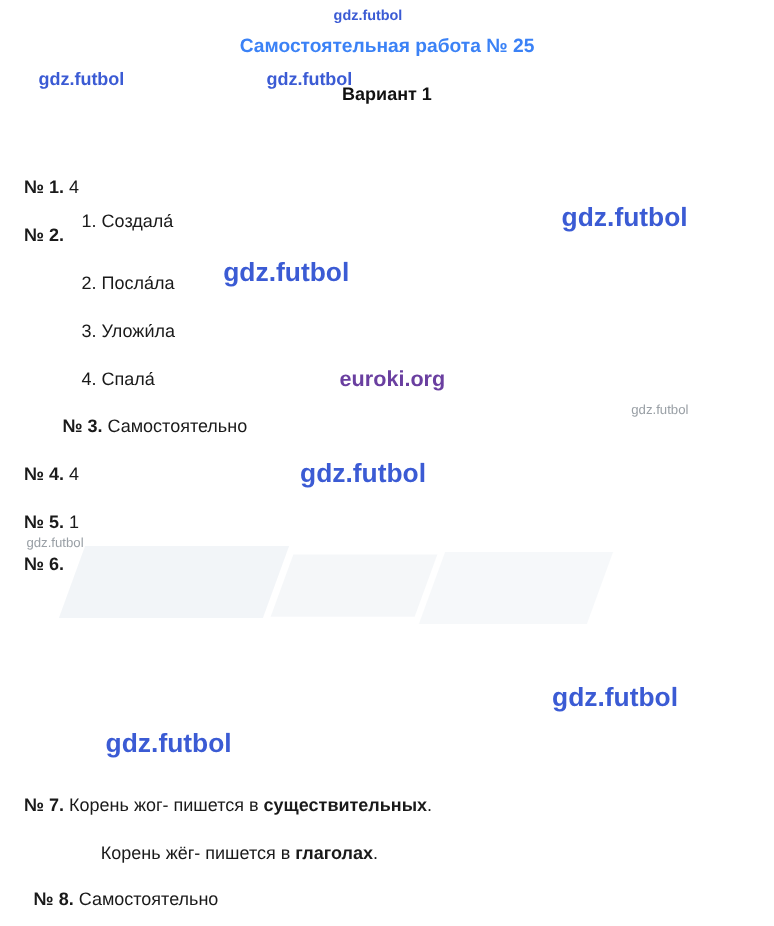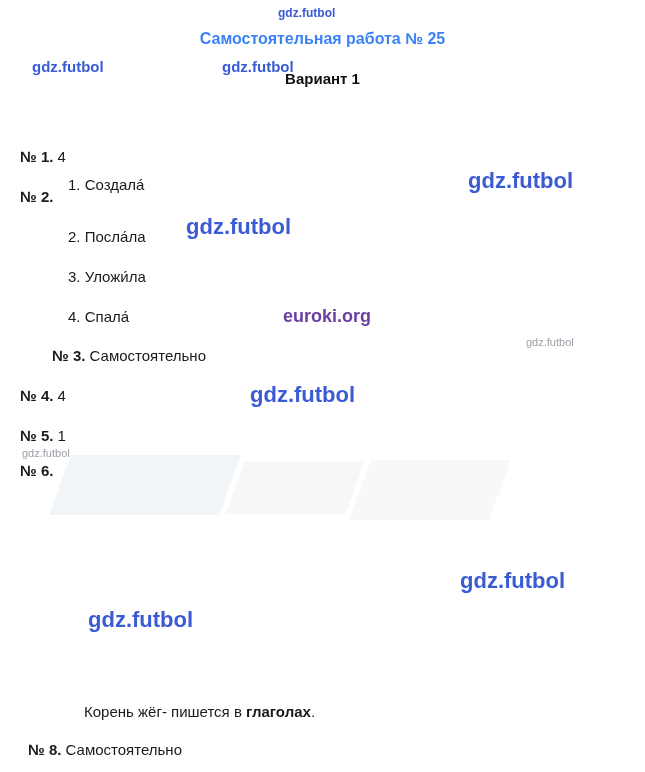--- a/index.html
+++ b/index.html
@@ -178,20 +178,24 @@
   <div class="ans" style="left:20px; top:427px;">
     <span class="num">№ 5.</span>
     <span>1</span>
   </div>
 
   <div class="ans" style="left:20px; top:462px;">
     <span class="num">№ 6.</span>
   </div>
 
 
+  <div class="ans" style="left:20px; top:663px;">
+    <span class="num">№ 7.</span>
+    <span>Корень жог- пишется в </span><span class="bold">существительных</span><span>.</span>
+  </div>
   <div class="sub" style="left:84px; top:703px;">
     <span>Корень жёг- пишется в </span><span class="bold">глаголах</span><span>.</span>
   </div>
 
   <div class="ans" style="left:28px; top:741px;">
     <span class="num">№ 8.</span>
     <span>Самостоятельно</span>
   </div>
 
 </div>

